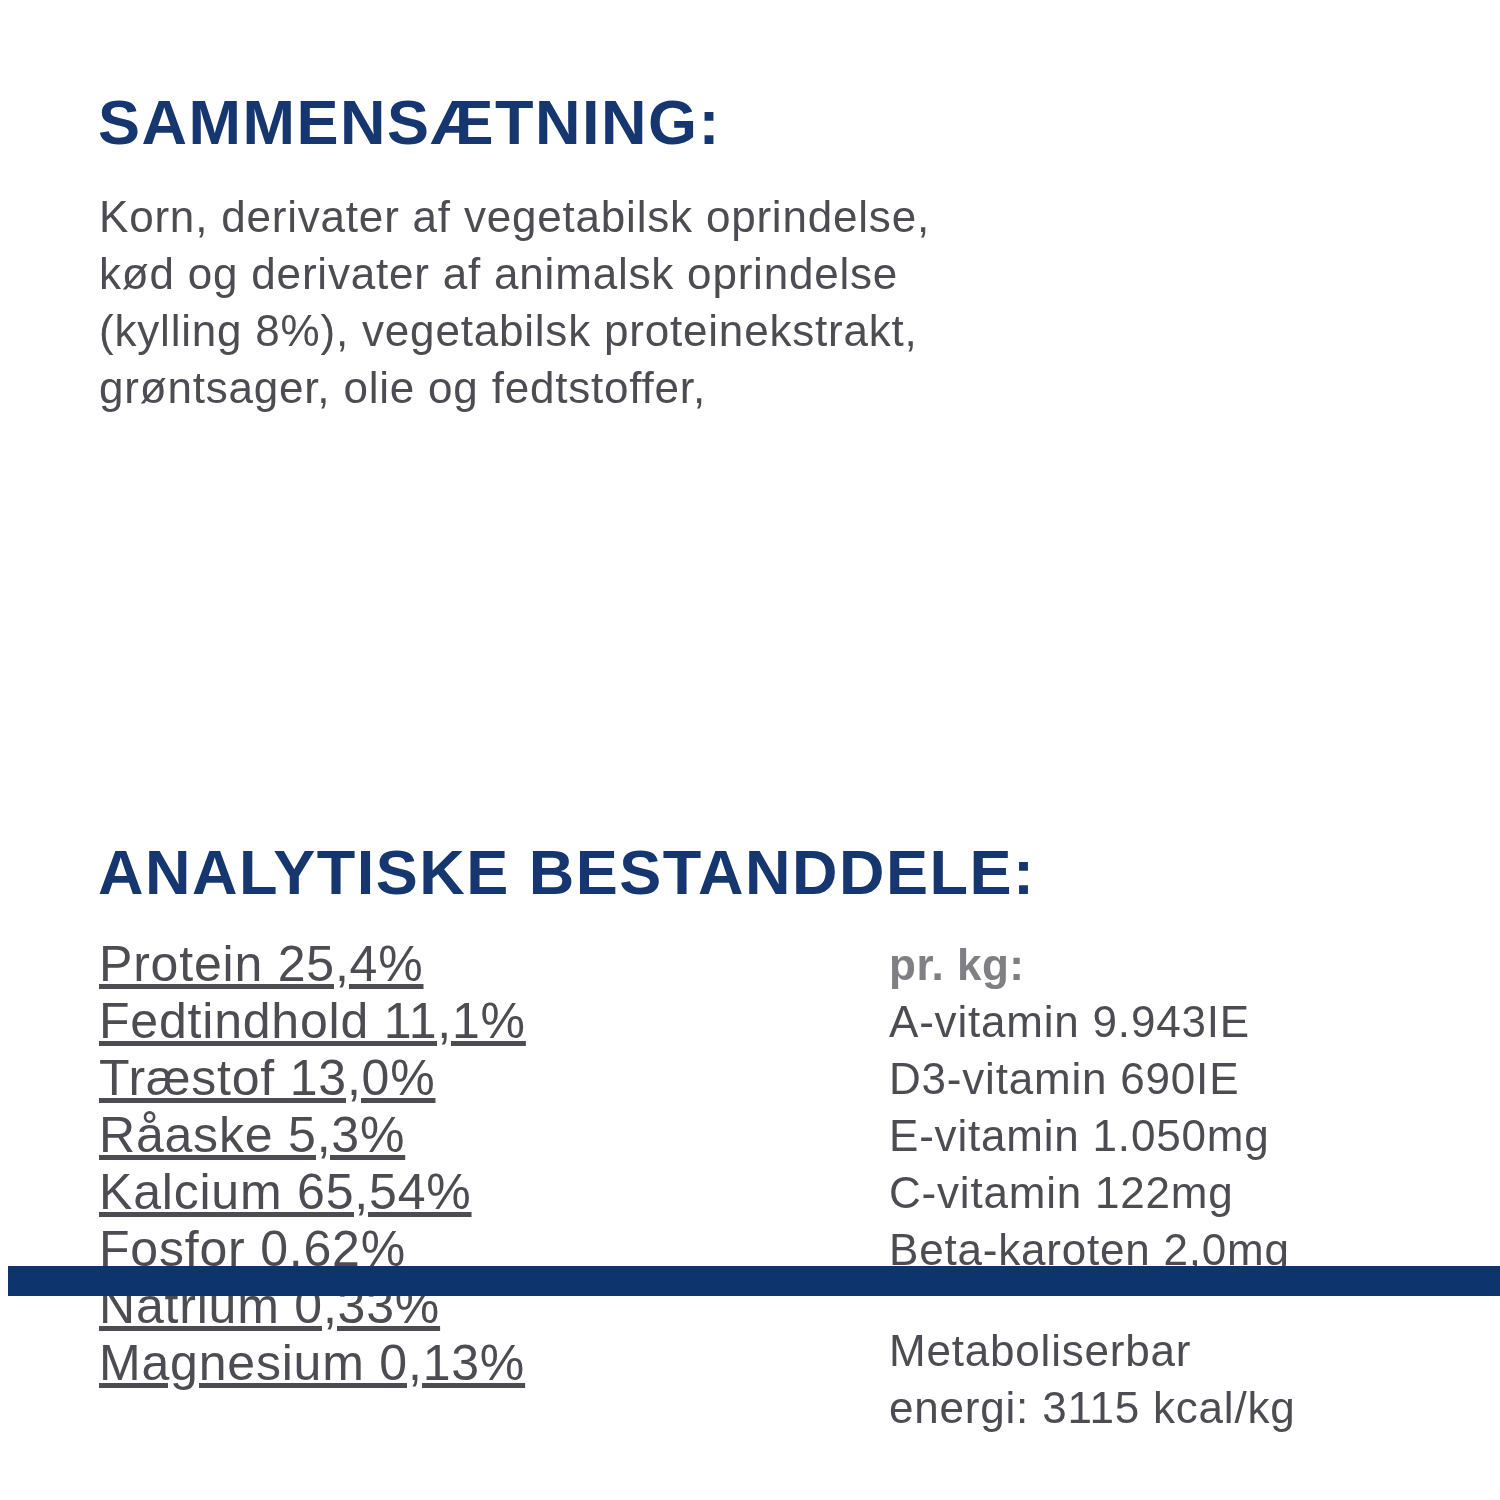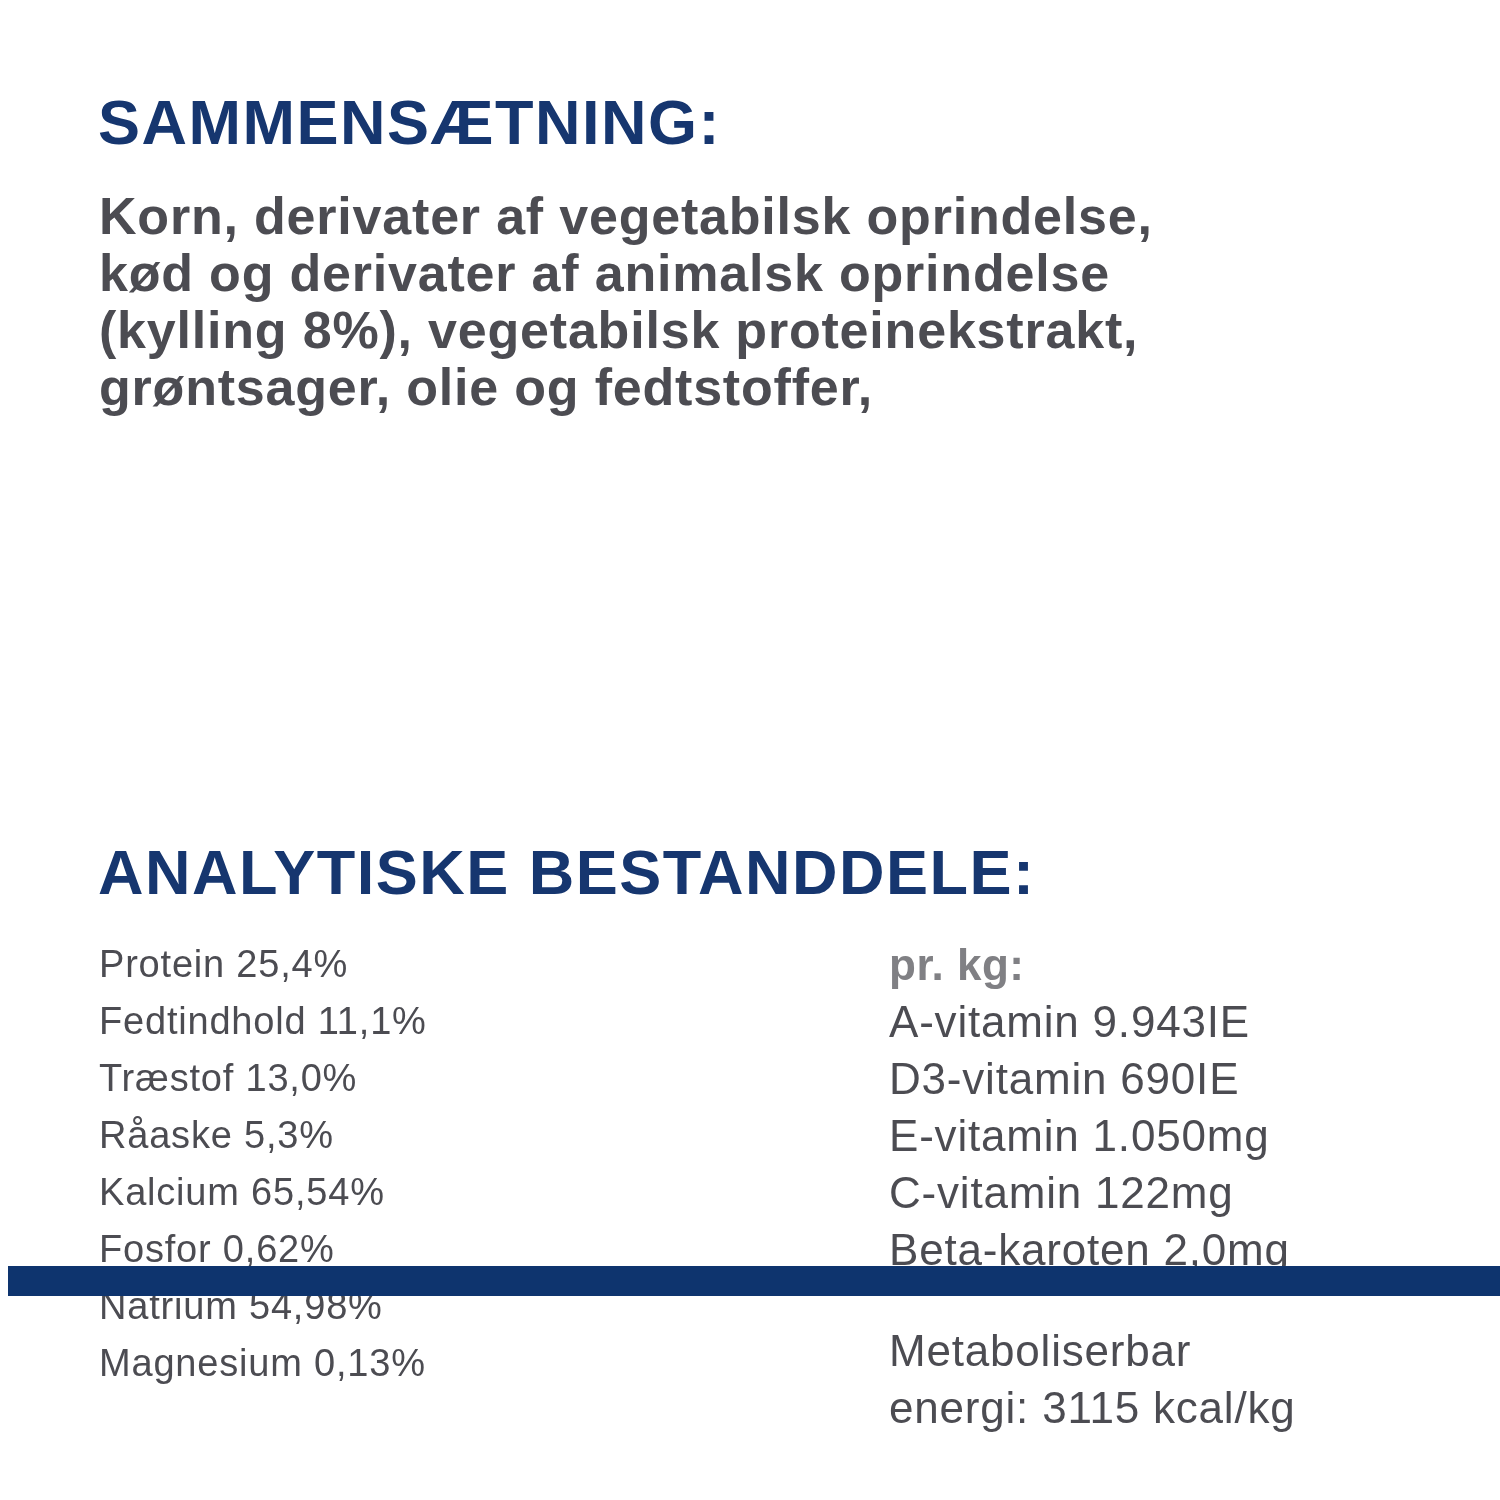--- a/index.html
+++ b/index.html
@@ -34,36 +34,37 @@
     white-space: nowrap;
   }
   #composition-heading { top: 86px; }
   #analysis-heading { top: 836px; }
 
   .body-text {
     position: absolute;
     left: 91px;
     top: 188px;
     color: var(--text-gray);
-    font-size: 52px;
-    font-weight: 700;
+    font-size: 44px;
+    font-weight: 400;
     letter-spacing: 0.8px;
     line-height: 57px;
     white-space: nowrap;
   }
   .columns-left {
     position: absolute;
     left: 91px;
     top: 936px;
     color: var(--text-gray);
-    font-size: 38px;
+    font-size: 50px;
     font-weight: 300;
     letter-spacing: 0.8px;
     line-height: 57px;
     white-space: nowrap;
+    text-decoration: underline;
   }
   .columns-right {
     position: absolute;
     left: 881px;
     top: 936px;
     color: var(--text-gray);
     font-size: 44px;
     font-weight: 300;
     letter-spacing: 0.8px;
     line-height: 57px;
@@ -101,21 +102,21 @@
 
   <h1 class="section-heading" id="analysis-heading">ANALYTISKE BESTANDDELE:</h1>
 
   <div class="columns-left">
     <div>Protein 25,4%</div>
     <div>Fedtindhold 11,1%</div>
     <div>Træstof 13,0%</div>
     <div>Råaske 5,3%</div>
     <div>Kalcium 65,54%</div>
     <div>Fosfor 0,62%</div>
-    <div>Natrium 54,98%</div>
+    <div>Natrium 0,33%</div>
     <div>Magnesium 0,13%</div>
   </div>
 
   <div class="columns-right">
     <div class="per-kg-label">pr. kg:</div>
     <div>A-vitamin 9.943IE</div>
     <div>D3-vitamin 690IE</div>
     <div>E-vitamin 1.050mg</div>
     <div>C-vitamin 122mg</div>
     <div>Beta-karoten 2,0mg</div>

